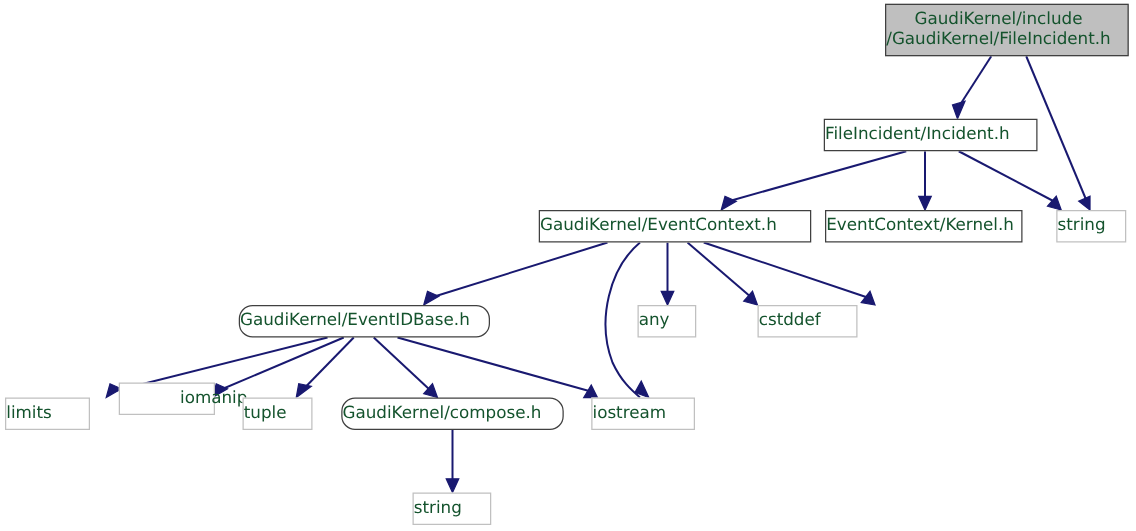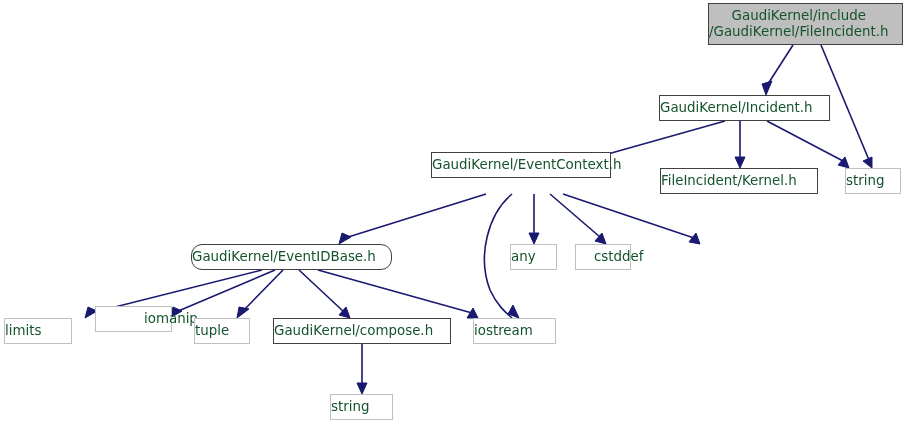--- a/index.html
+++ b/index.html
@@ -86,27 +86,27 @@
       <path d="M 299,270 L 344,312" fill="none" stroke="#191970" stroke-width="1.6"></path>
       <polygon points="350,318 339,315 346,307" fill="#191970" stroke="#191970" stroke-width="1"></polygon>
       <path d="M 318,270 L 472,313" fill="none" stroke="#191970" stroke-width="1.6"></path>
       <polygon points="478,318 467,318 473,308" fill="#191970" stroke="#191970" stroke-width="1"></polygon>
       <path d="M 362,344 L 362,386" fill="none" stroke="#191970" stroke-width="1.6"></path>
       <polygon points="362,394 357,383 367,383" fill="#191970" stroke="#191970" stroke-width="1"></polygon>
     </svg>
 
   <div class="node root" style="left: 708px; top: 3px; width: 195px; height: 42px; background: rgb(191, 191, 191);"><span class="label">GaudiKernel/include
 /GaudiKernel/FileIncident.h</span></div>
-  <div class="node header" style="left: 659px; top: 95px; width: 171px; height: 26px;"><span class="label">GaudiKernel/Incident.h</span></div>
-  <div class="node header" style="left: 431px; top: 152px; width: 180px; height: 26px;"><span class="label">GaudiKernel/EventContext.h</span></div>
-  <div class="node header" style="left: 660px; top: 168px; width: 158px; height: 26px;"><span class="label">FileIncident/Kernel.h</span></div>
+  <div class="node header" style="left: 659px; top: 95px; width: 171px; height: 26px;"><span class="label">FileIncident/Incident.h</span></div>
+  <div class="node header" style="left: 431px; top: 168px; width: 218px; height: 26px;"><span class="label">GaudiKernel/EventContext.h</span></div>
+  <div class="node header" style="left: 660px; top: 168px; width: 158px; height: 26px;"><span class="label">EventContext/Kernel.h</span></div>
   <div class="node system" style="left: 845px; top: 168px; width: 56px; height: 26px;"><span class="label">string</span></div>
   <div class="node header" style="left: 191px; top: 244px; width: 201px; height: 26px; border-radius: 11px;"><span class="label">GaudiKernel/EventIDBase.h</span></div>
   <div class="node system" style="left: 510px; top: 244px; width: 47px; height: 26px;"><span class="label">any</span></div>
-  <div class="node system" style="left: 575px; top: 244px; width: 56px; height: 26px; padding-left: 18px;"><span class="label">cstddef</span></div>
+  <div class="node system" style="left: 606px; top: 244px; width: 80px; height: 26px;"><span class="label">cstddef</span></div>
   <div class="node system" style="left: 4px; top: 318px; width: 68px; height: 26px;"><span class="label">limits</span></div>
   <div class="node system" style="left: 95px; top: 306px; width: 77px; height: 26px; padding-left: 48px;"><span class="label">iomanip</span></div>
   <div class="node system" style="left: 194px; top: 318px; width: 56px; height: 26px;"><span class="label">tuple</span></div>
-  <div class="node header" style="left: 273px; top: 318px; width: 178px; height: 26px;"><span class="label">GaudiKernel/compose.h</span></div>
+  <div class="node header" style="left: 273px; top: 318px; width: 178px; height: 26px; border-radius: 11px;"><span class="label">GaudiKernel/compose.h</span></div>
   <div class="node system" style="left: 473px; top: 318px; width: 83px; height: 26px;"><span class="label">iostream</span></div>
   <div class="node system" style="left: 330px; top: 394px; width: 63px; height: 26px;"><span class="label">string</span></div>
 
 </div>
 
 </body></html>

